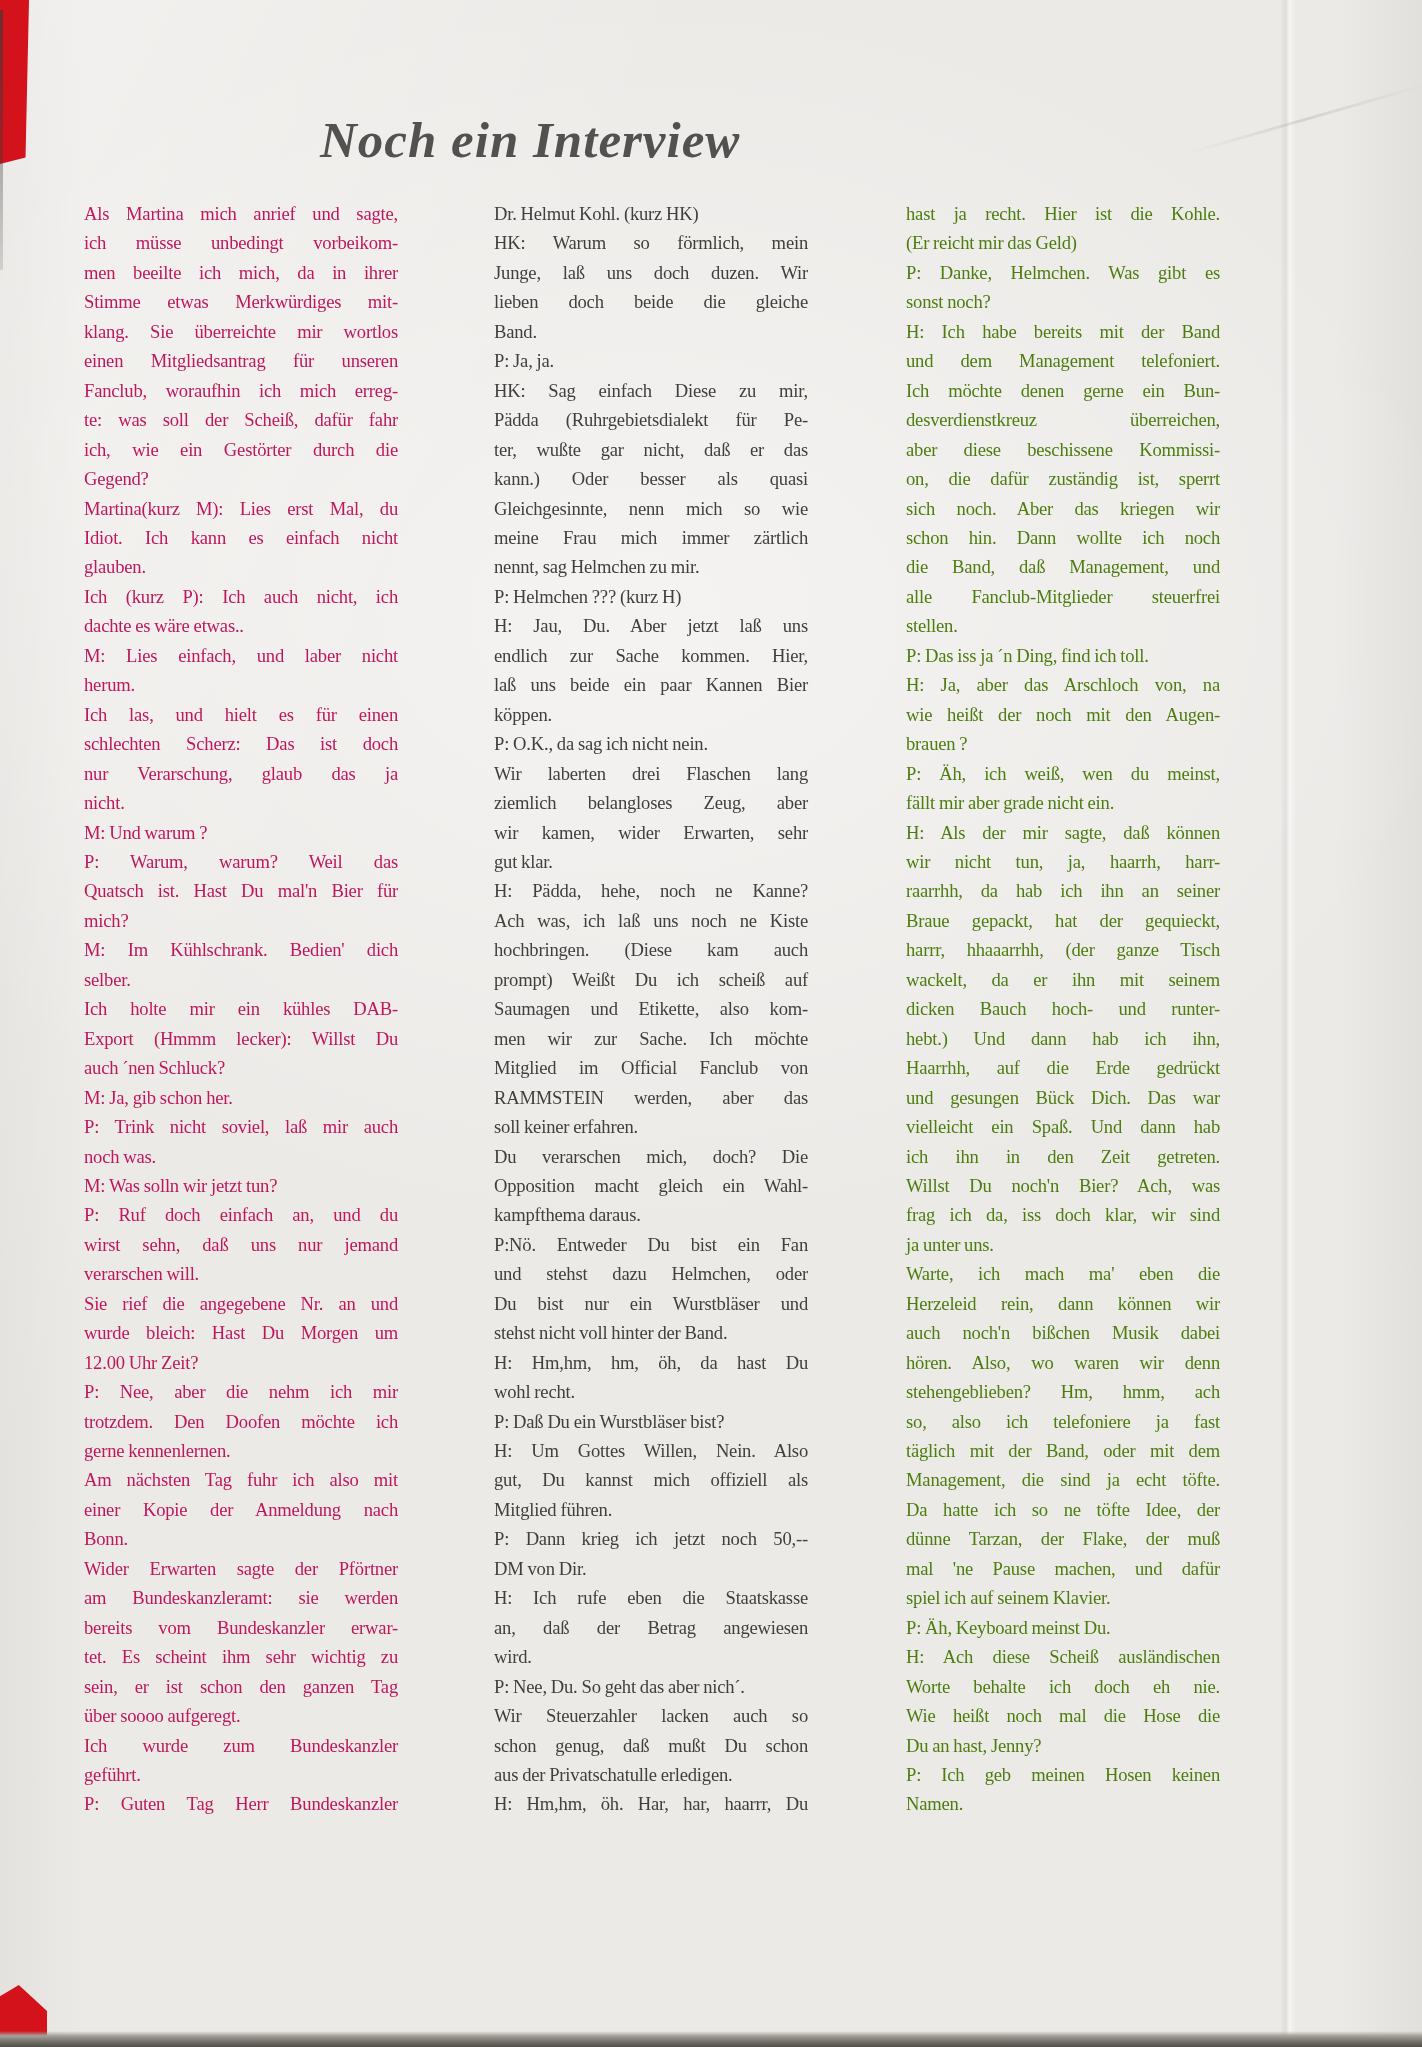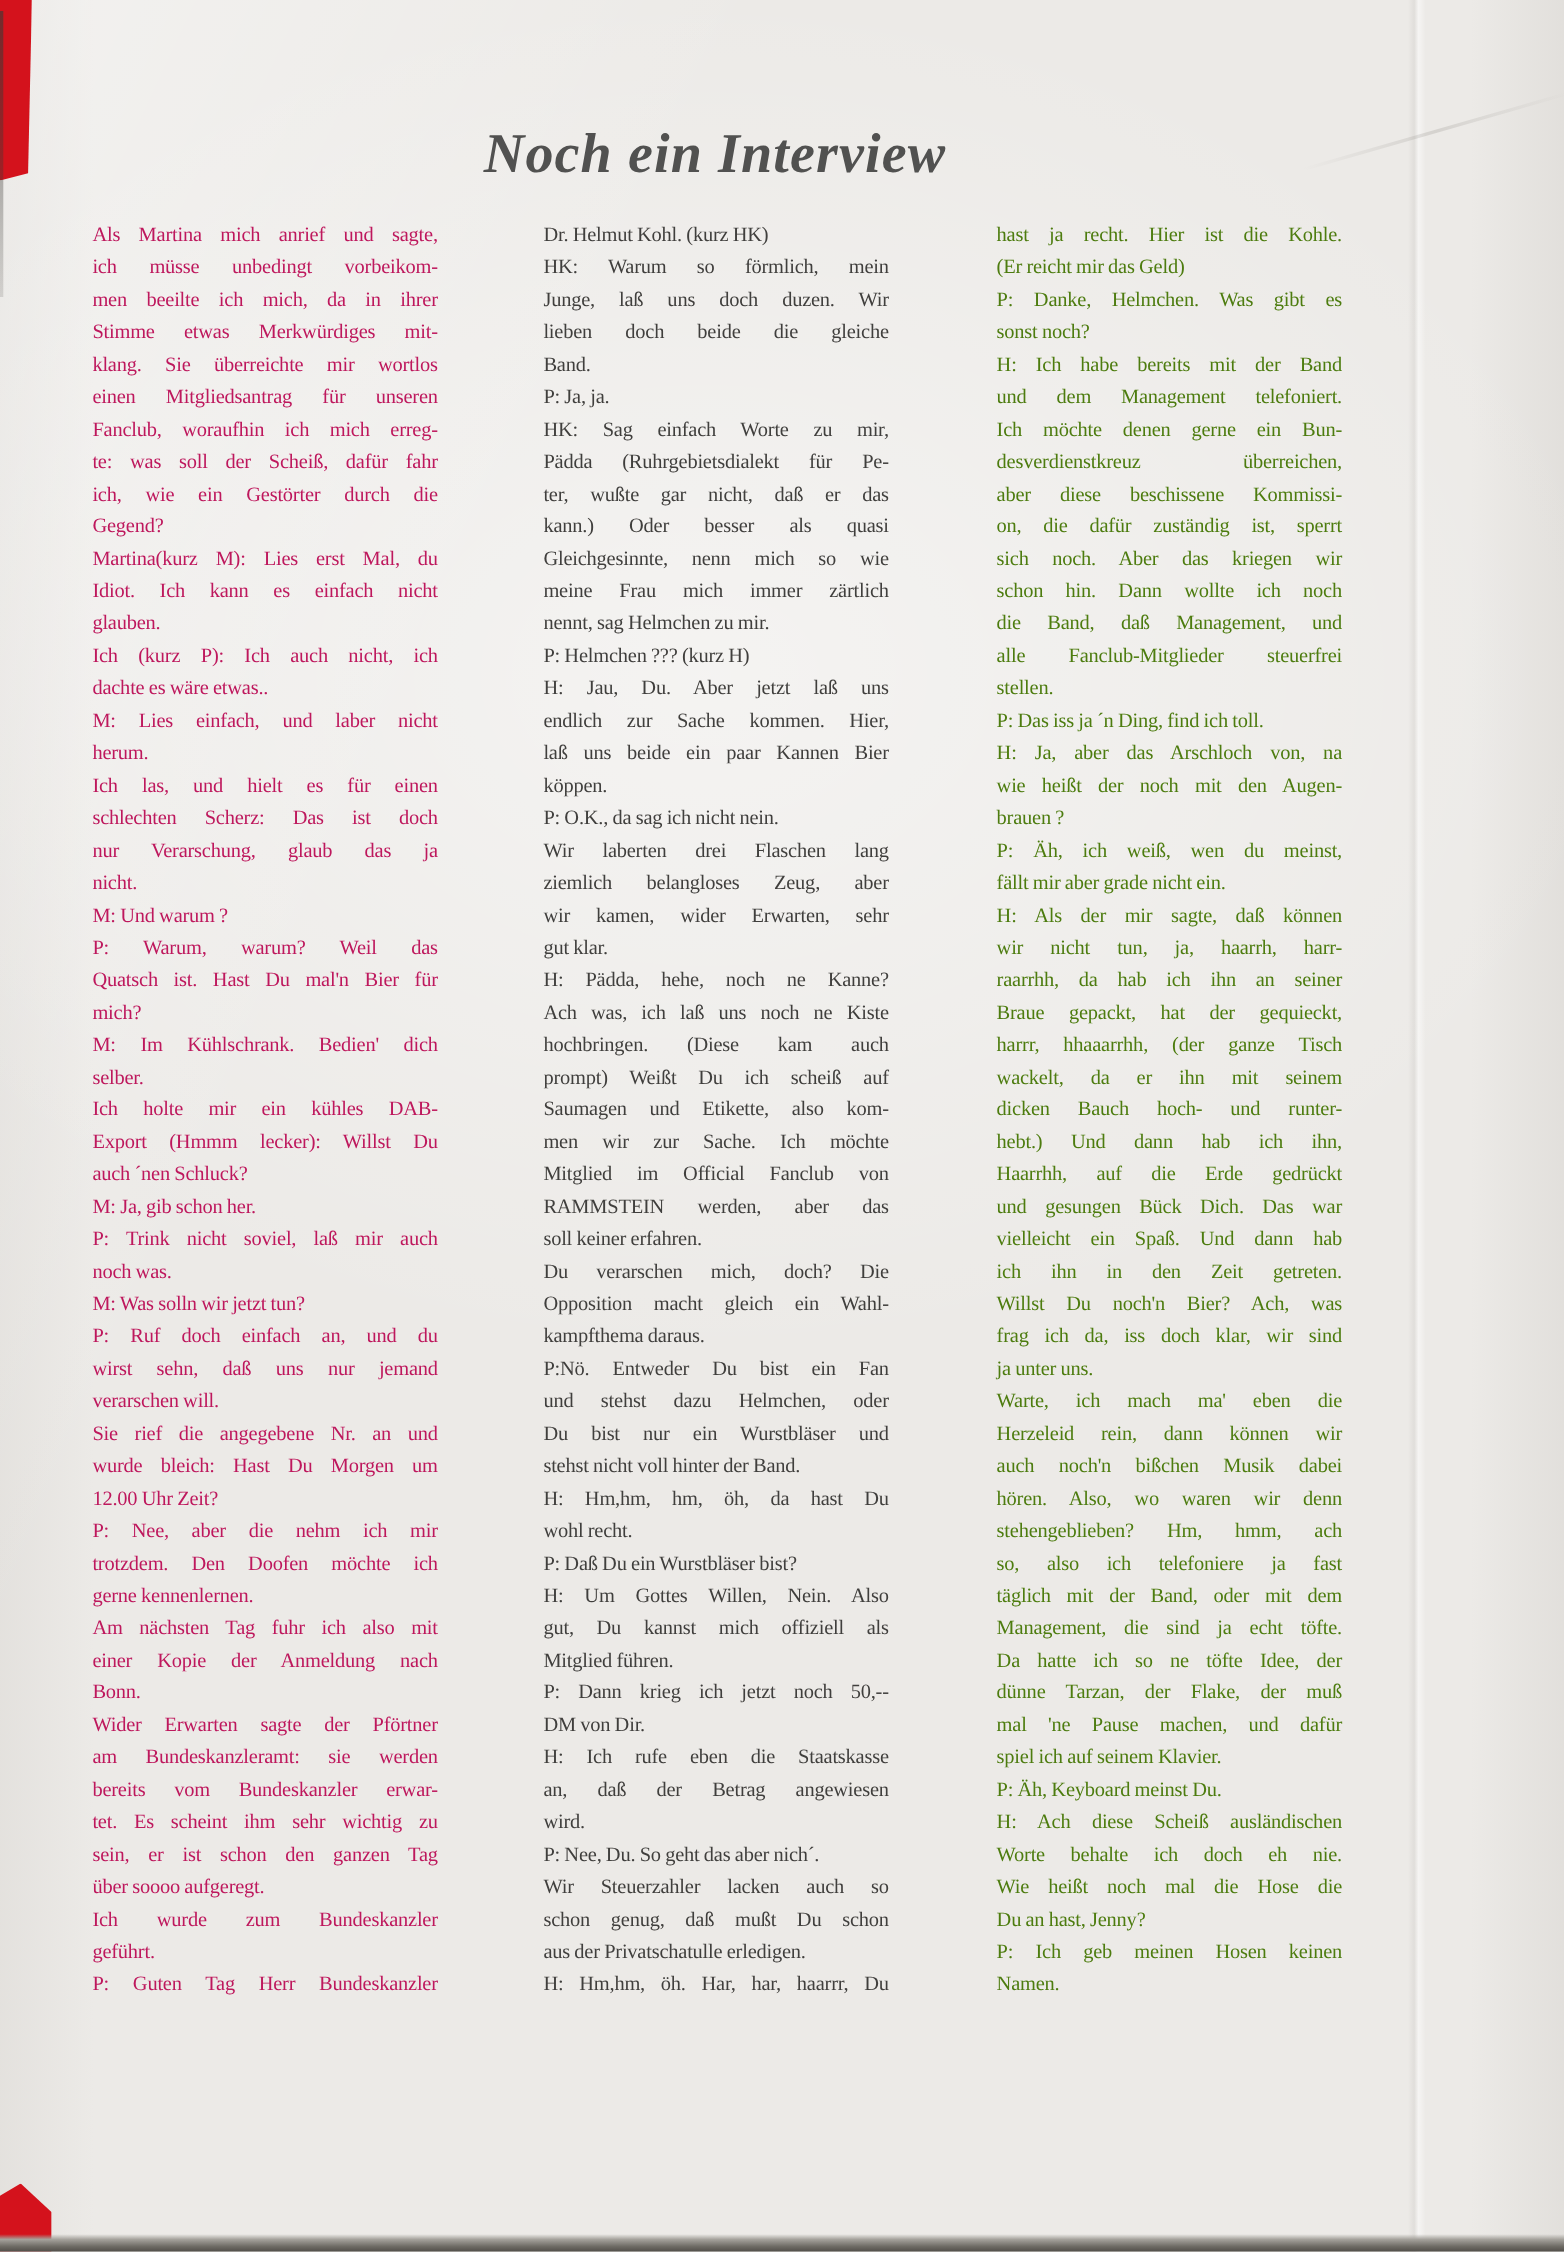--- a/index.html
+++ b/index.html
@@ -11,21 +11,21 @@
   .paper{
     position:absolute;inset:0;
     background:
       linear-gradient(115deg, rgba(255,255,255,.35) 0%, rgba(255,255,255,0) 30%),
       radial-gradient(ellipse 1200px 900px at 45% 30%, rgba(255,255,255,.45), rgba(255,255,255,0) 70%),
       linear-gradient(90deg, rgba(190,186,180,.18) 0%, rgba(255,255,255,0) 6%, rgba(255,255,255,0) 94%, rgba(190,186,180,.22) 100%),
       #eceae7;
   }
   .page-title{
     position:absolute;top:76px;left:320px;width:660px;
-    text-align:center;
+    text-align:left;
     font-style:italic;font-size:51px;line-height:60px;
     color:#515150;letter-spacing:1px;
   }
   .col{
     position:absolute;top:199px;width:314px;
     font-size:18.6px;line-height:29.45px;
     color:#403f3d;
     letter-spacing:-0.2px;word-spacing:-0.5px;
   }
   .col-1{left:84px;}
@@ -127,21 +127,21 @@
     <div class="ln end">geführt.</div>
     <div class="ln">P: Guten Tag Herr Bundeskanzler</div>
   </div>
 <div class="col col-2" style="color: rgb(64, 63, 61);">
     <div class="ln end">Dr. Helmut Kohl. (kurz HK)</div>
     <div class="ln">HK: Warum so förmlich, mein</div>
     <div class="ln">Junge, laß uns doch duzen. Wir</div>
     <div class="ln">lieben doch beide die gleiche</div>
     <div class="ln end">Band.</div>
     <div class="ln end">P: Ja, ja.</div>
-    <div class="ln">HK: Sag einfach Worte zu mir,</div>
+    <div class="ln">HK: Sag einfach Diese zu mir,</div>
     <div class="ln">Pädda (Ruhrgebietsdialekt für Pe-</div>
     <div class="ln">ter, wußte gar nicht, daß er das</div>
     <div class="ln">kann.) Oder besser als quasi</div>
     <div class="ln">Gleichgesinnte, nenn mich so wie</div>
     <div class="ln">meine Frau mich immer zärtlich</div>
     <div class="ln end">nennt, sag Helmchen zu mir.</div>
     <div class="ln end">P: Helmchen ??? (kurz H)</div>
     <div class="ln">H: Jau, Du. Aber jetzt laß uns</div>
     <div class="ln">endlich zur Sache kommen. Hier,</div>
     <div class="ln">laß uns beide ein paar Kannen Bier</div>

